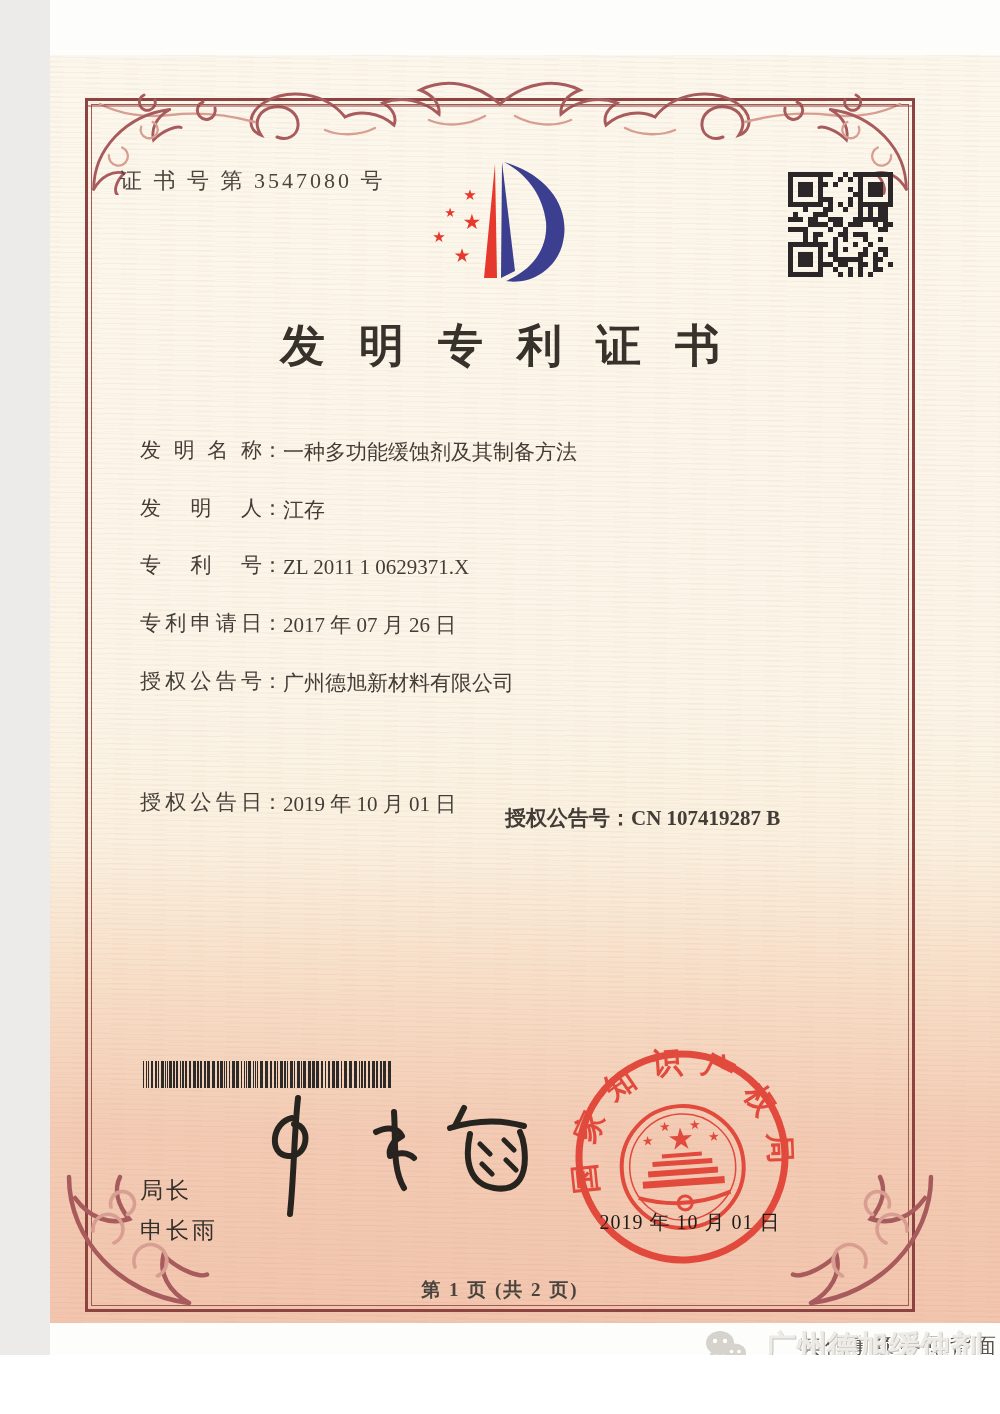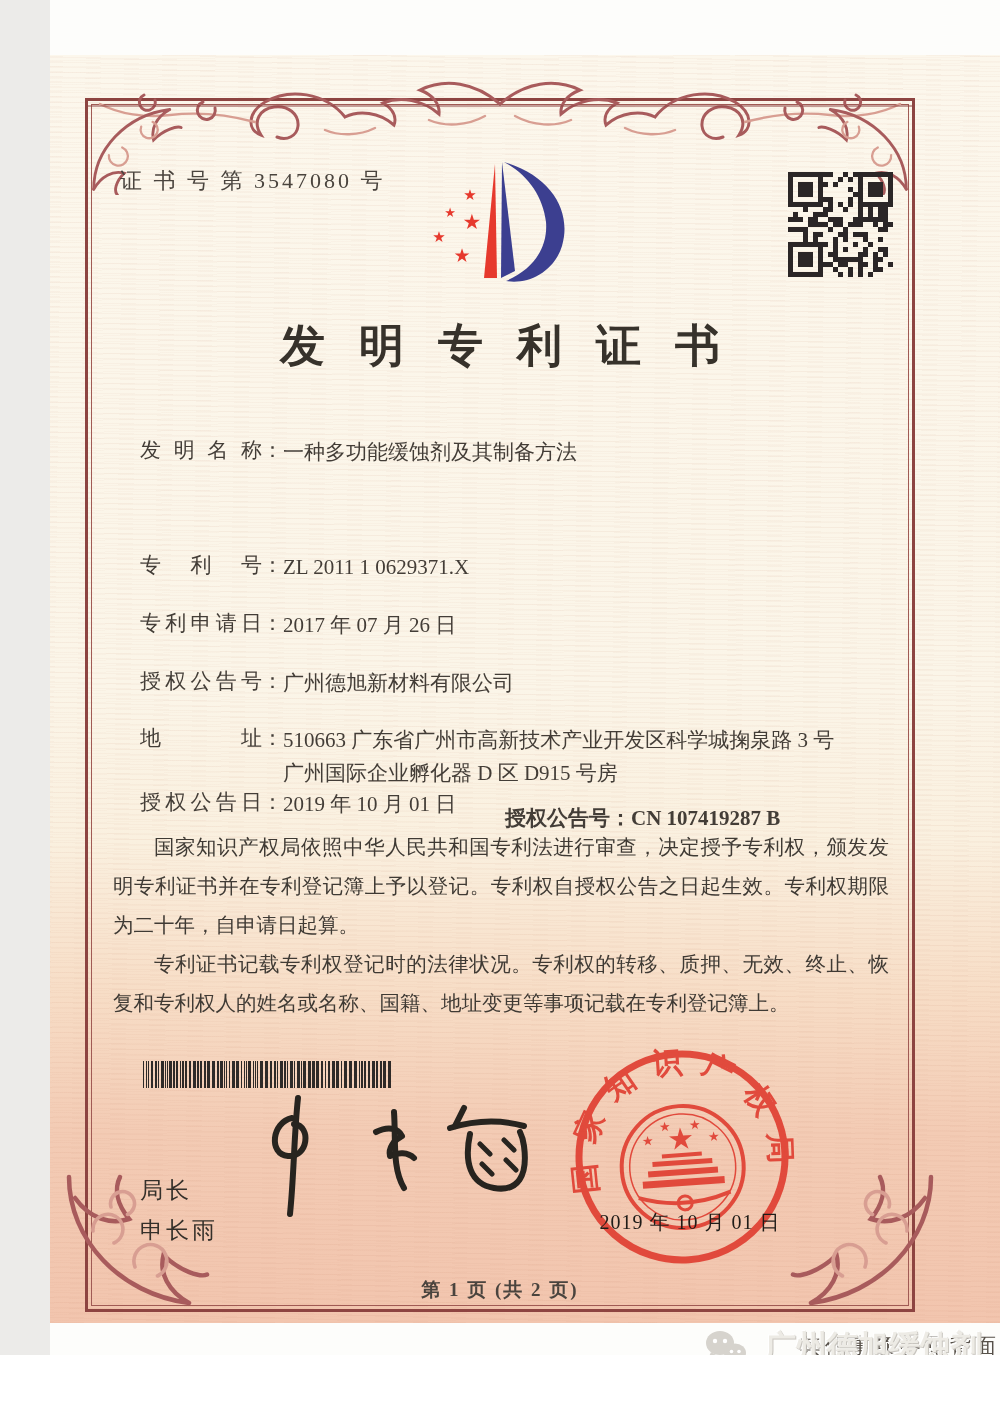--- a/index.html
+++ b/index.html
@@ -336,43 +336,39 @@
         <rect x="60" y="100" width="5" height="5"></rect>
         <rect x="70" y="100" width="5" height="5"></rect>
         <rect x="80" y="100" width="5" height="5"></rect>
       </svg></div>
 
   <div class="abs frow" style="top:436px">
     <span class="flabel">发明名称</span><span class="fcolon">：</span><span class="fvalue">一种多功能缓蚀剂及其制备方法</span>
   </div>
 
   <div class="abs title"><span>发明专利证书</span></div>
+  <div class="abs frow" style="top:494px">
+    <span class="flabel">发明人</span><span class="fcolon">：</span><span class="fvalue">江存</span>
+  </div>
   <div class="abs frow" style="top:551px">
     <span class="flabel">专利号</span><span class="fcolon">：</span><span class="fvalue">ZL 2011 1 0629371.X</span>
   </div>
   <div class="abs frow" style="top:609px">
     <span class="flabel">专利申请日</span><span class="fcolon">：</span><span class="fvalue">2017 年 07 月 26 日</span>
   </div>
   <div class="abs frow" style="top:667px">
     <span class="flabel">授权公告号</span><span class="fcolon">：</span><span class="fvalue">广州德旭新材料有限公司</span>
-  </div>
-  <div class="abs frow" style="top:724px">
-    <span class="flabel">地址</span><span class="fcolon">：</span><span class="fvalue">510663 广东省广州市高新技术产业开发区科学城掬泉路 3 号广州国际企业孵化器 D 区 D915 号房</span>
   </div>
   <div class="abs frow" style="top:788px">
     <span class="flabel">授权公告日</span><span class="fcolon">：</span><span class="fvalue">2019 年 10 月 01 日</span>
     <span class="grant2">
       <span>授权公告号</span><span>：</span><span>CN 107419287 B</span>
     </span>
   </div>
 
-  <div class="abs paras">
-    <p>国家知识产权局依照中华人民共和国专利法进行审查，决定授予专利权，颁发发明专利证书并在专利登记簿上予以登记。专利权自授权公告之日起生效。专利权期限为二十年，自申请日起算。</p>
-    <p>专利证书记载专利权登记时的法律状况。专利权的转移、质押、无效、终止、恢复和专利权人的姓名或名称、国籍、地址变更等事项记载在专利登记簿上。</p>
-  </div>
 
   <div class="abs barcode" id="barcode"><svg width="250" height="27" viewBox="0 0 250 27" fill="#2e2a28">
         <rect x="0" y="0" width="1" height="27"></rect>
         <rect x="3" y="0" width="1" height="27"></rect>
         <rect x="5" y="0" width="1" height="27"></rect>
         <rect x="8" y="0" width="2" height="27"></rect>
         <rect x="12" y="0" width="2" height="27"></rect>
         <rect x="15" y="0" width="1" height="27"></rect>
         <rect x="18" y="0" width="3" height="27"></rect>
         <rect x="22" y="0" width="1" height="27"></rect>

